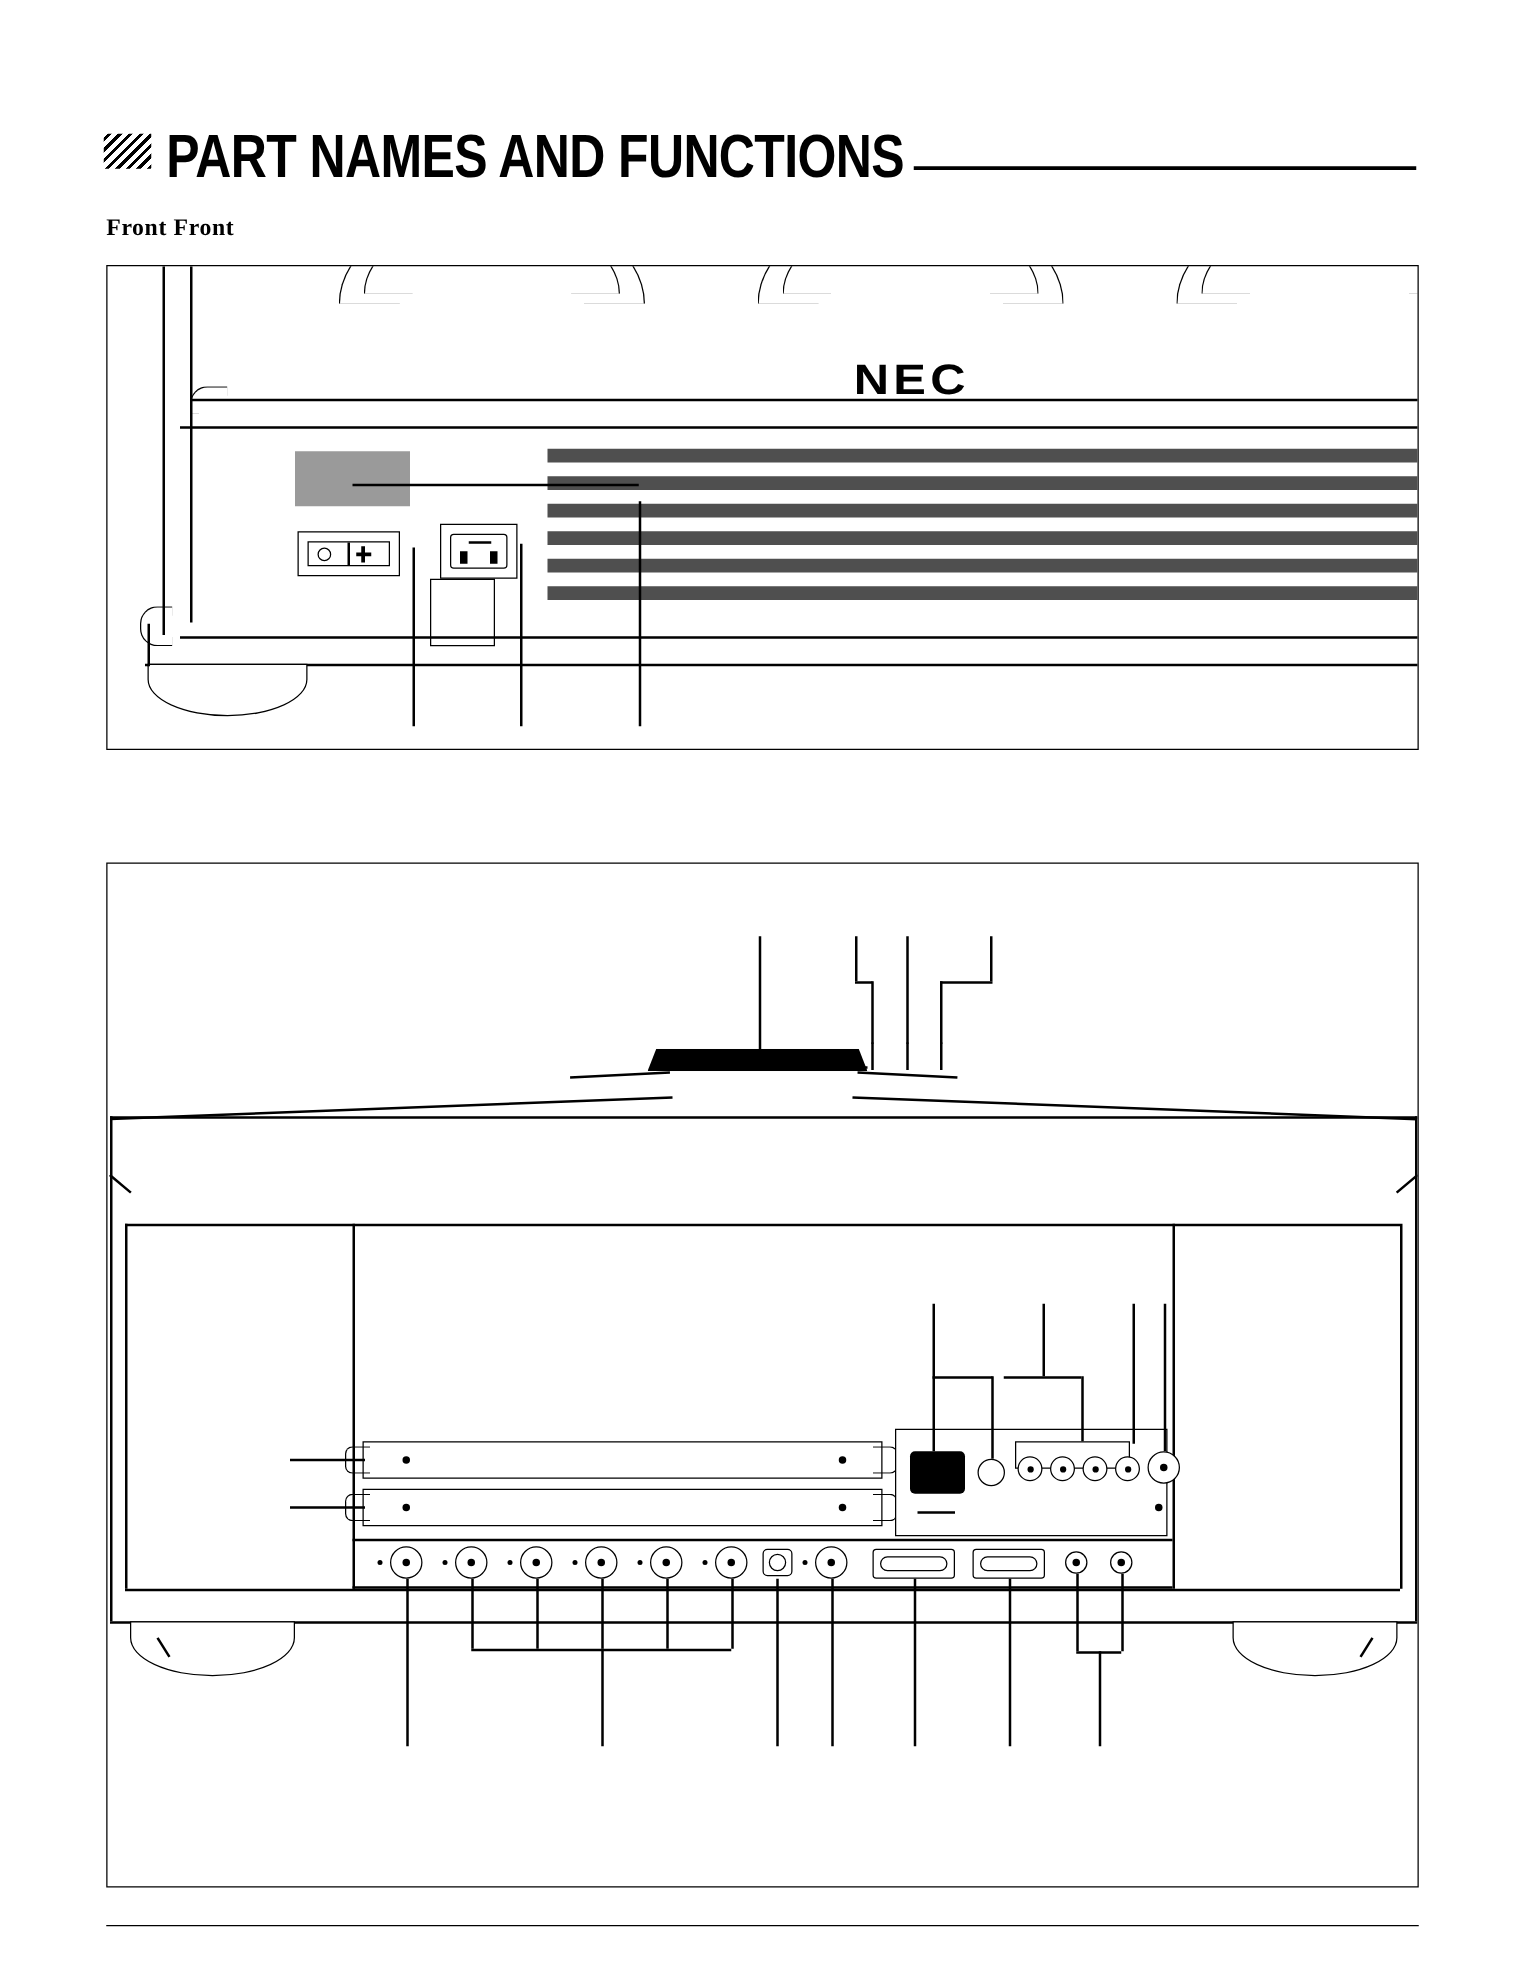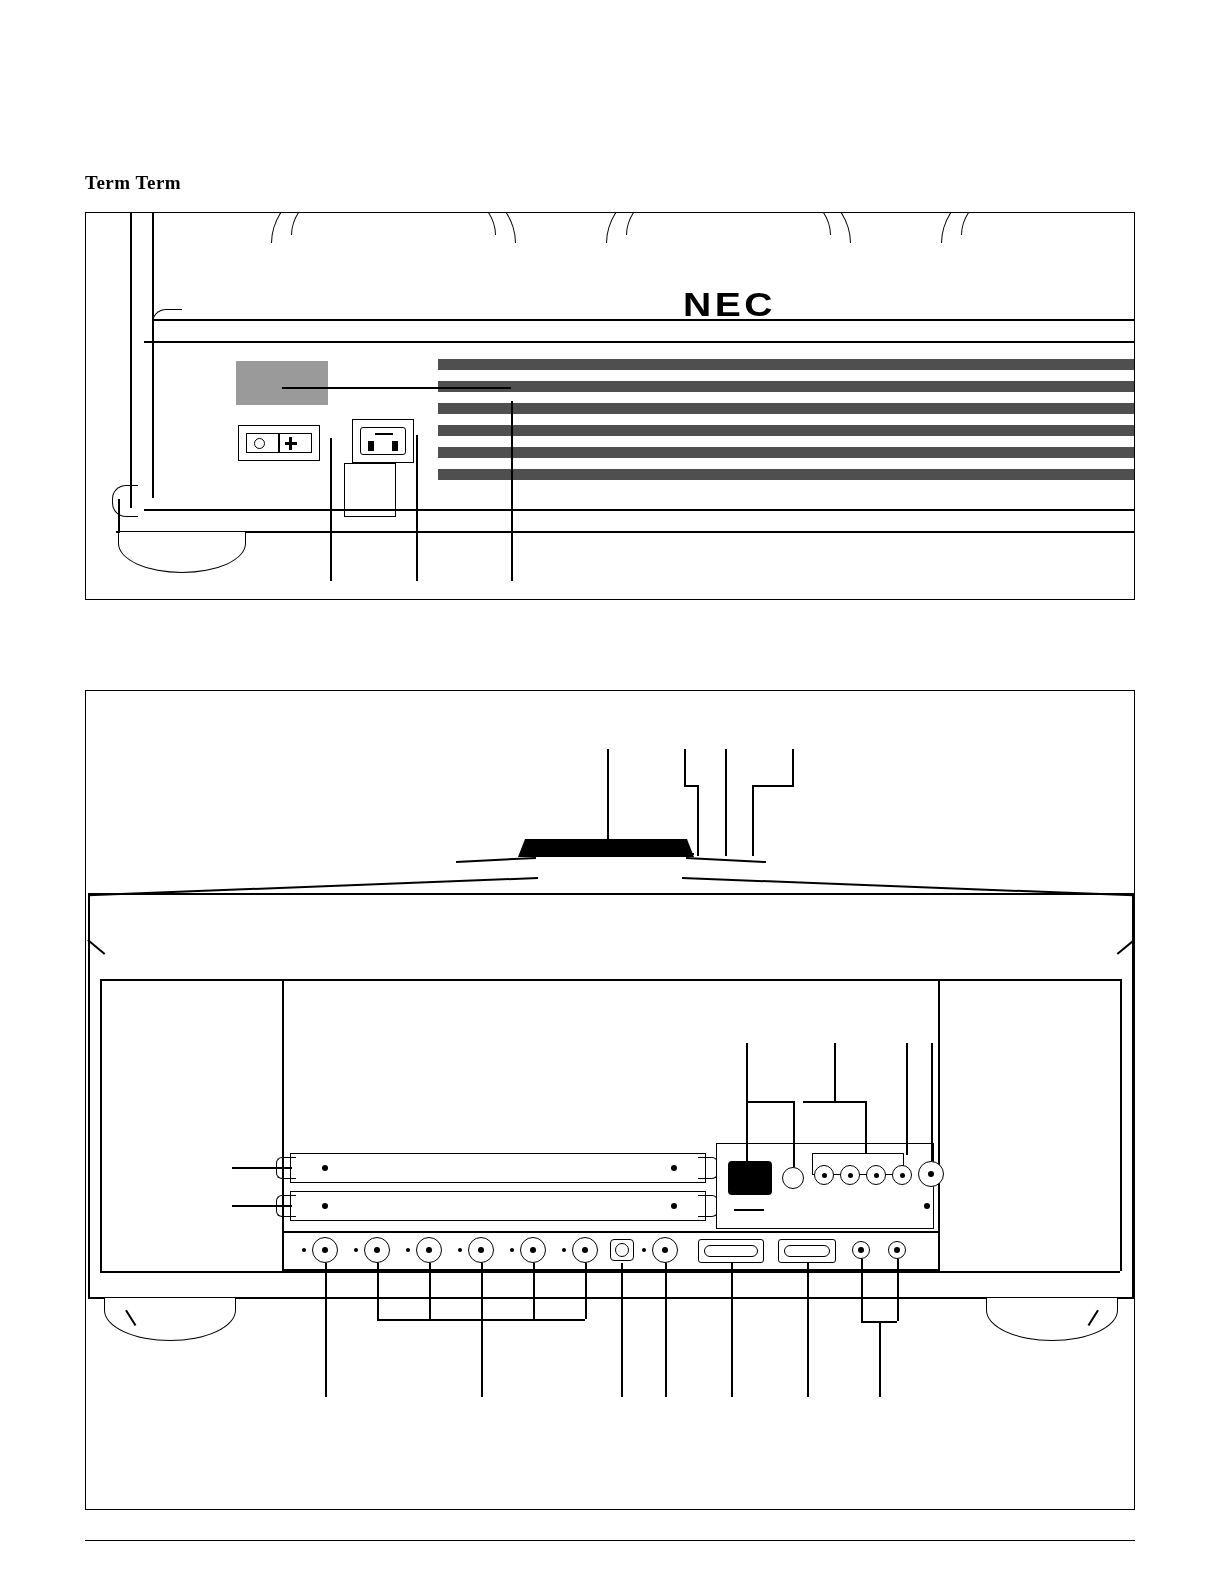--- a/index.html
+++ b/index.html
@@ -192,22 +192,27 @@
     width: 1050px;
     height: 1px;
     background: #000;
   }
 </style>
 </head>
 <body>
 
 <div class="page">
 
-
-  <div class="subheading">Term Term</div>
+  <div class="header">
+    <div class="header-mark"></div>
+    <div class="header-title">PART NAMES AND FUNCTIONS</div>
+    <div class="header-rule"></div>
+  </div>
+
+  <div class="subheading">Front Front</div>
 
   <div class="figbox" id="fig-top">
 
     <div class="arc" style="left:185px; top:-50px; width:245px; height:80px;"></div>
     <div class="arc" style="left:205px; top:-40px; width:205px; height:62px;"></div>
     <div class="arc" style="left:520px; top:-50px; width:245px; height:80px;"></div>
     <div class="arc" style="left:540px; top:-40px; width:205px; height:62px;"></div>
     <div class="arc" style="left:855px; top:-50px; width:245px; height:80px;"></div>
     <div class="arc" style="left:875px; top:-40px; width:205px; height:62px;"></div>
 

